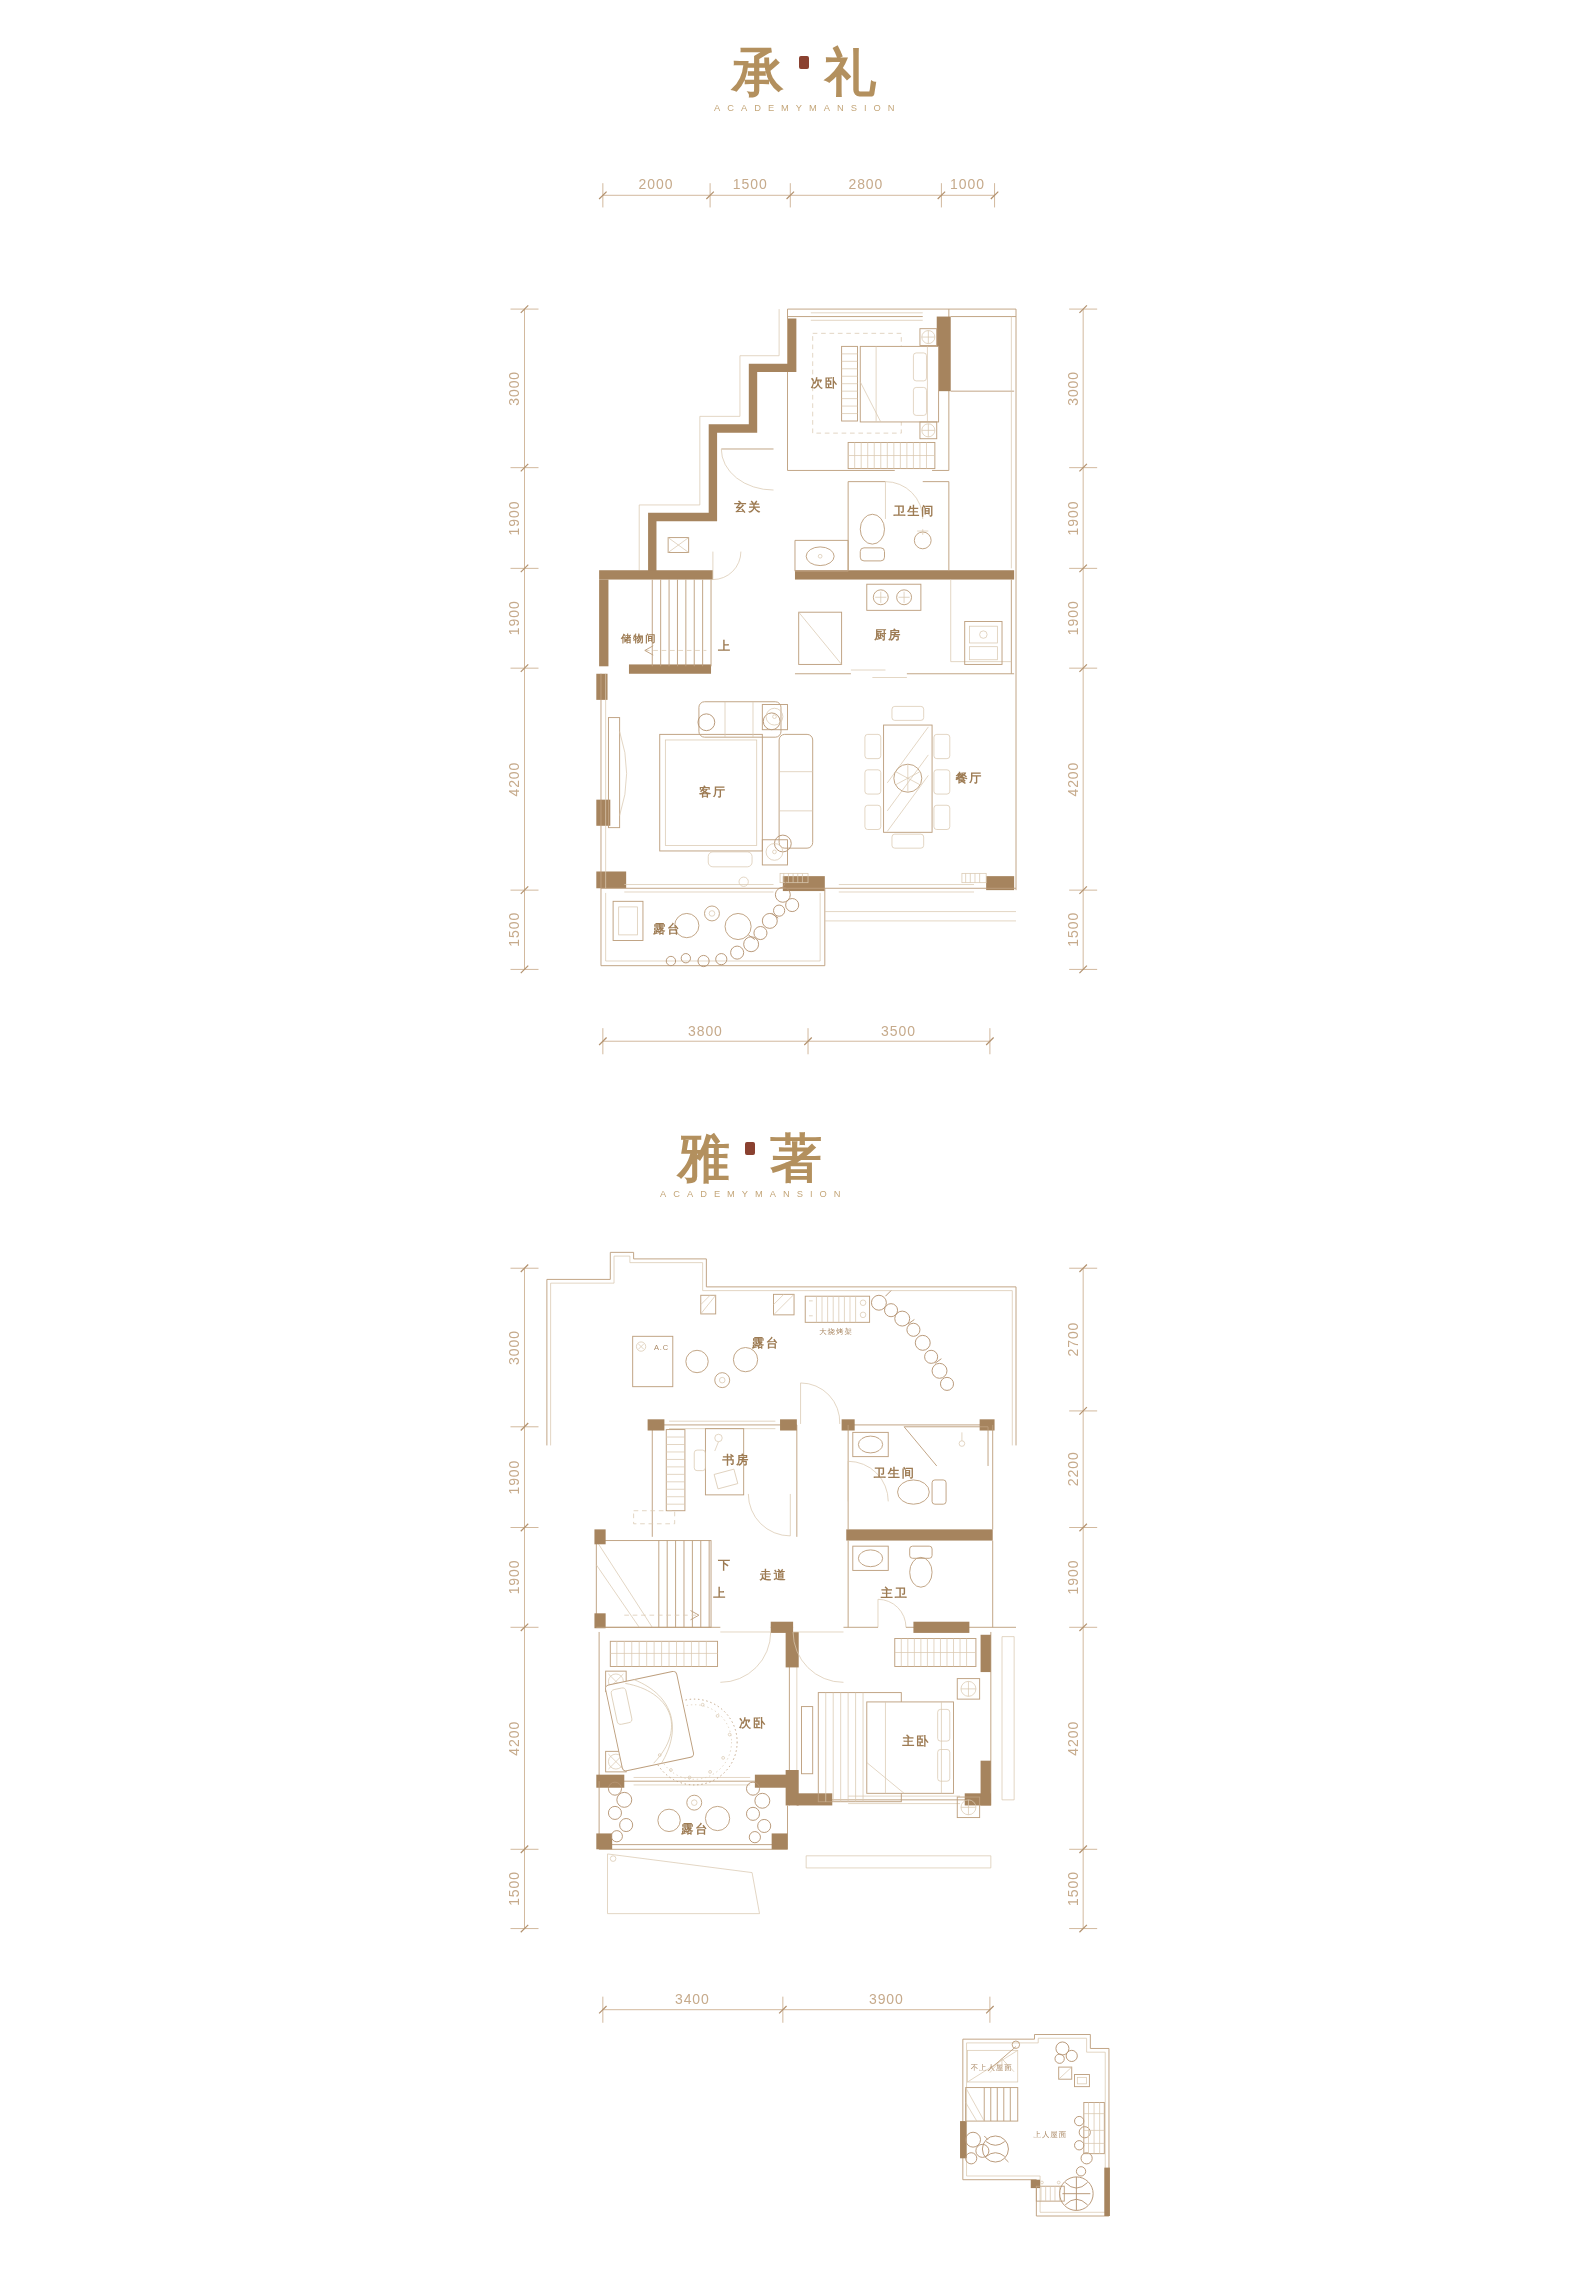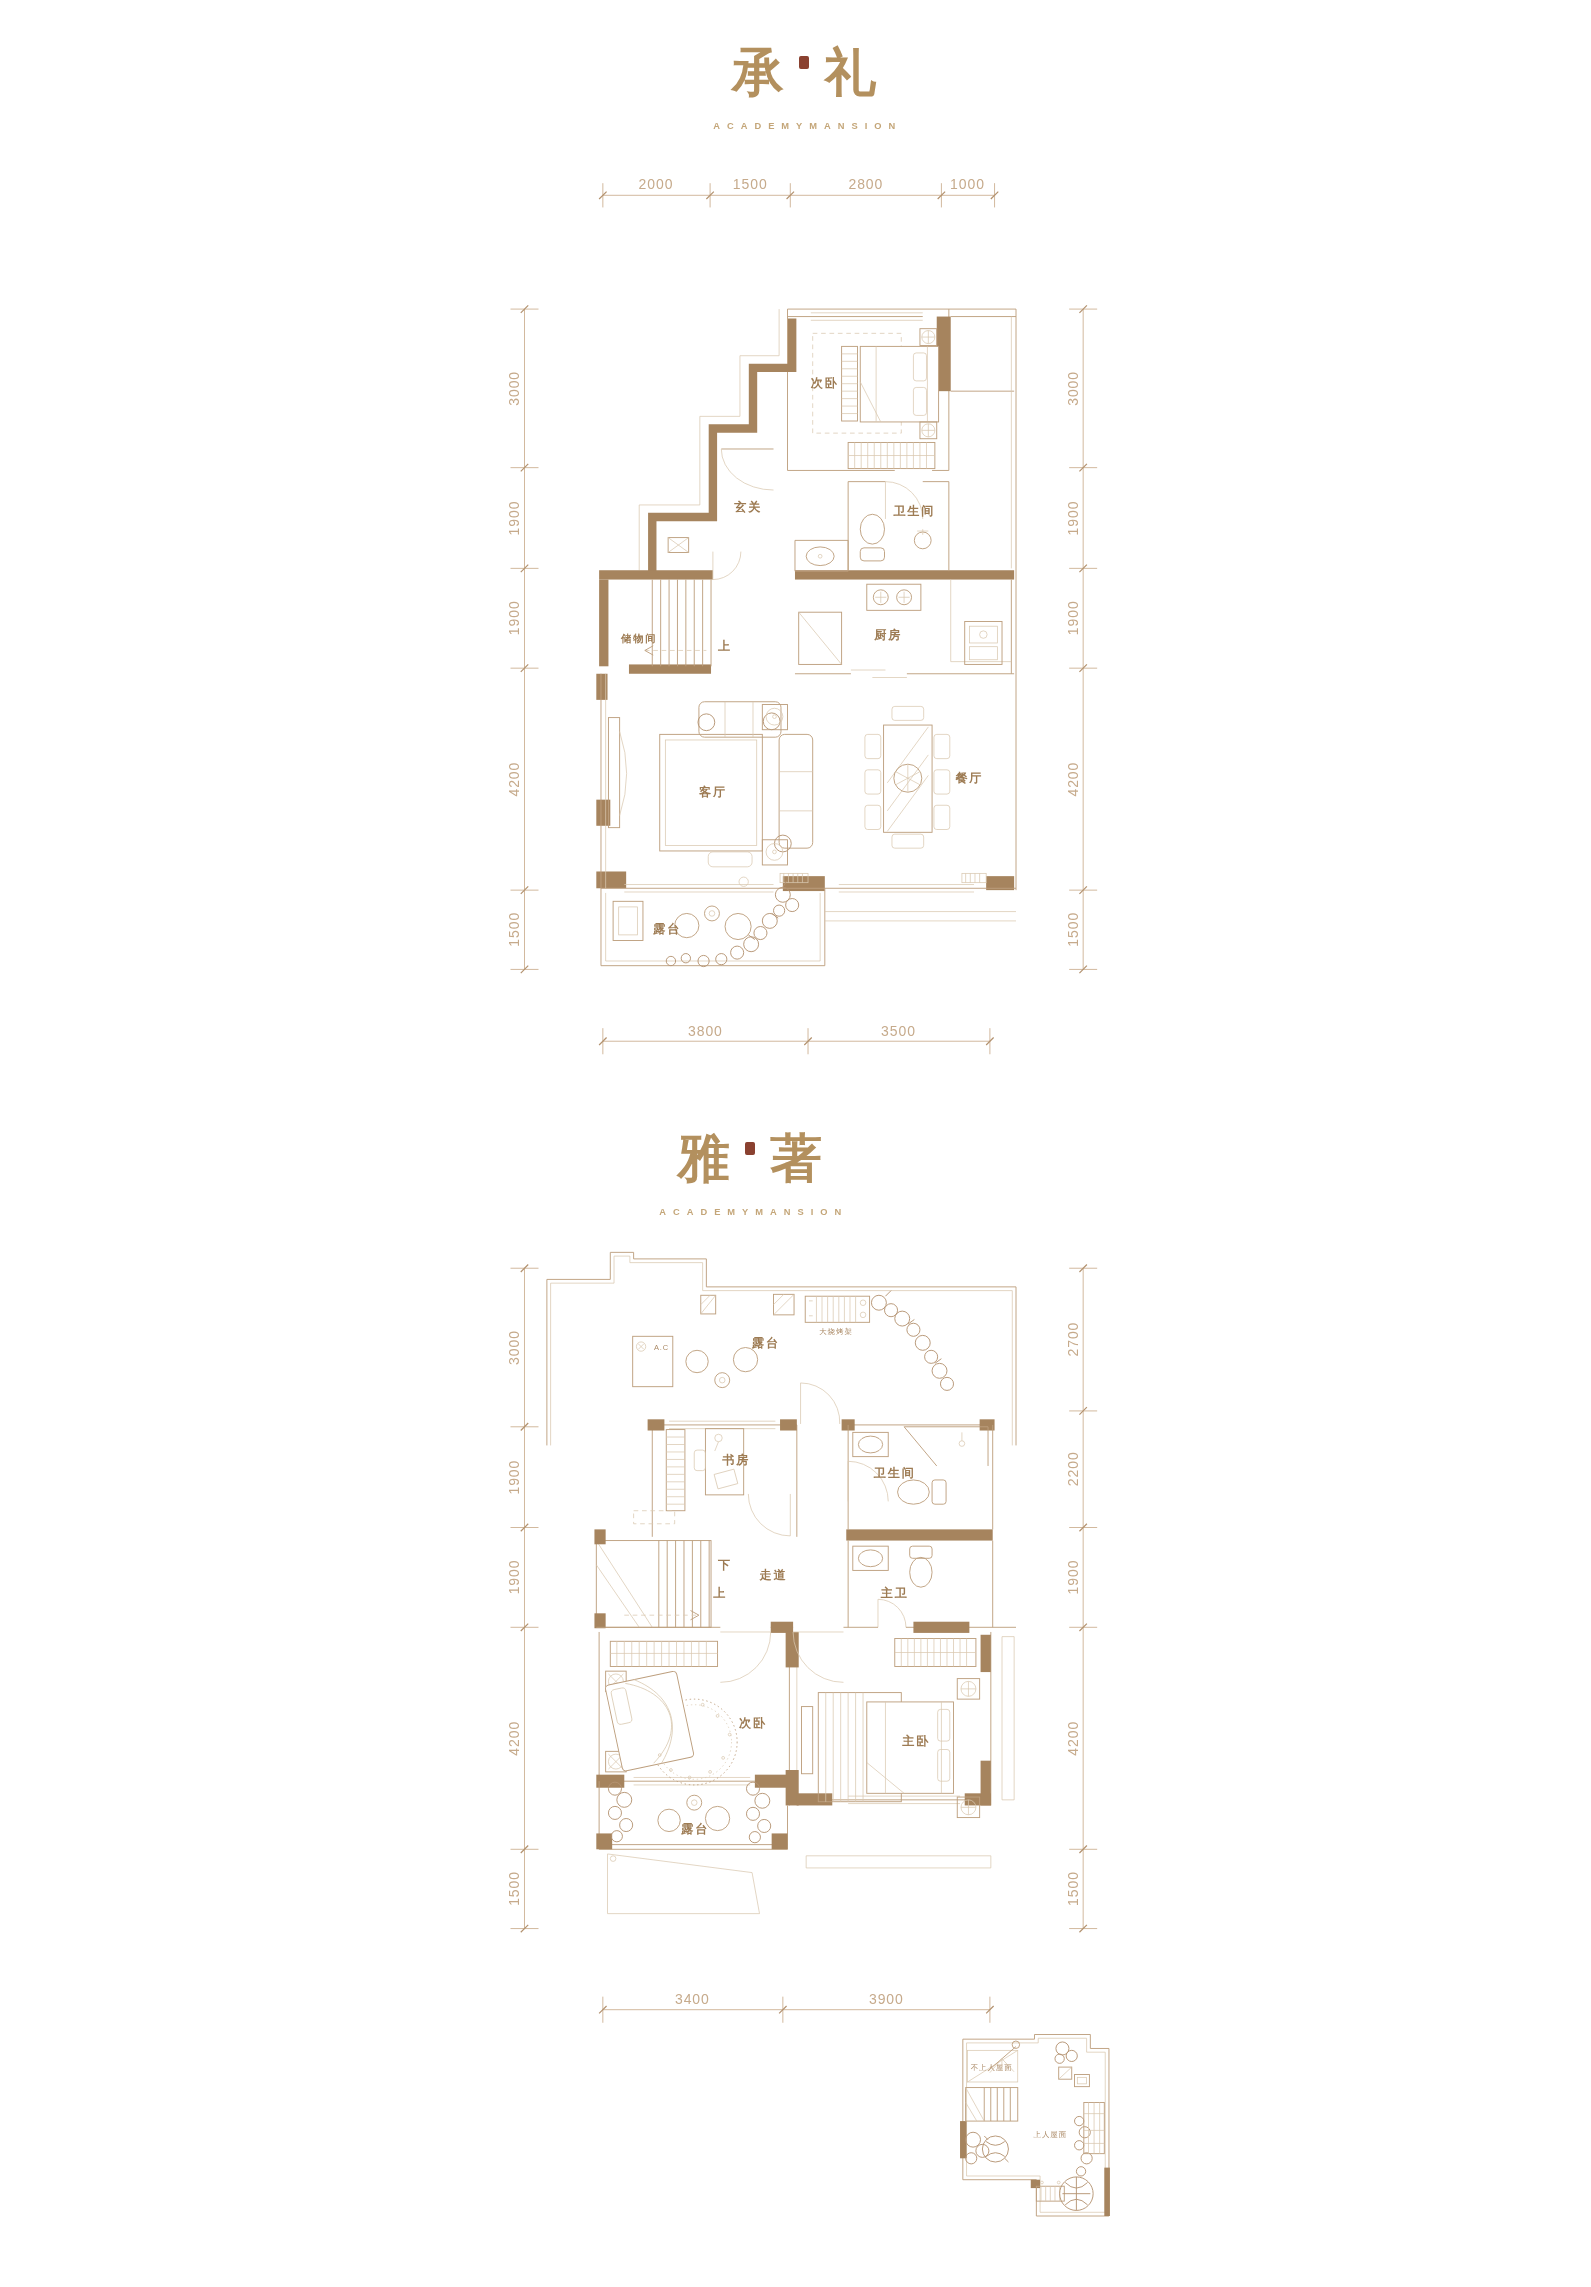--- a/index.html
+++ b/index.html
@@ -2,21 +2,21 @@
 <html style="font-size:15px"><head>
 <meta charset="utf-8">
 <style>
   html,body{margin:0;padding:0;background:#ffffff;}
   #canvas{position:relative;width:1591px;height:2288px;background:#ffffff;overflow:hidden;
           font-family:"Liberation Sans",sans-serif;}
   .title-block{position:absolute;text-align:center;}
   .title-row{display:flex;justify-content:center;align-items:flex-start;gap:15px;}
   .tchar{font-family:"DejaVu Serif",serif;font-weight:bold;font-size:52px;line-height:1.05;color:#b3905e;}
   .seal{width:10.3px;height:13px;background:#8a4130;border-radius:1.9px;margin-top:11.2px;}
-  .subtitle{margin-top:21px;font-size:9.3px;letter-spacing:7px;color:#c4a679;padding-left:7.5px;font-weight:bold;}
+  .subtitle{margin-top:3px;font-size:9.3px;letter-spacing:7px;color:#c4a679;padding-left:7.5px;}
   svg{position:absolute;overflow:visible;}
   .dl{stroke:#cfb497;stroke-width:1;fill:none;}
   .ds{stroke:#b3926f;stroke-width:1.3;fill:none;}
   .ln{stroke:#bd9f7e;stroke-width:1;fill:none;}
   .ln2{stroke:#d9c8b0;stroke-width:.8;fill:none;}
   .wall{fill:#a6845e;stroke:none;}
   .wstep{stroke:#a6845e;stroke-width:9;fill:none;}
   .dash{stroke-dasharray:5 4;}
   .dot{stroke-dasharray:1.5 3;}
   .plant{stroke:#b59372;stroke-width:1;fill:none;}

